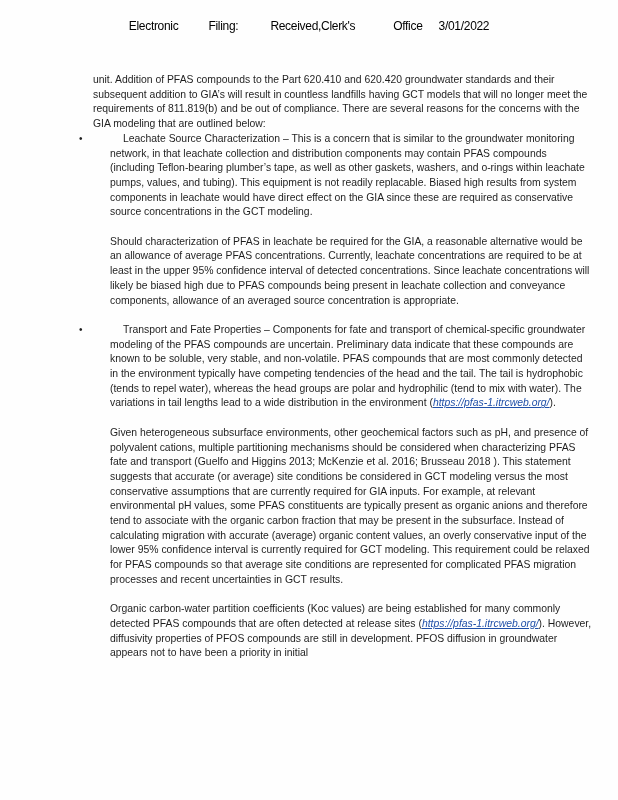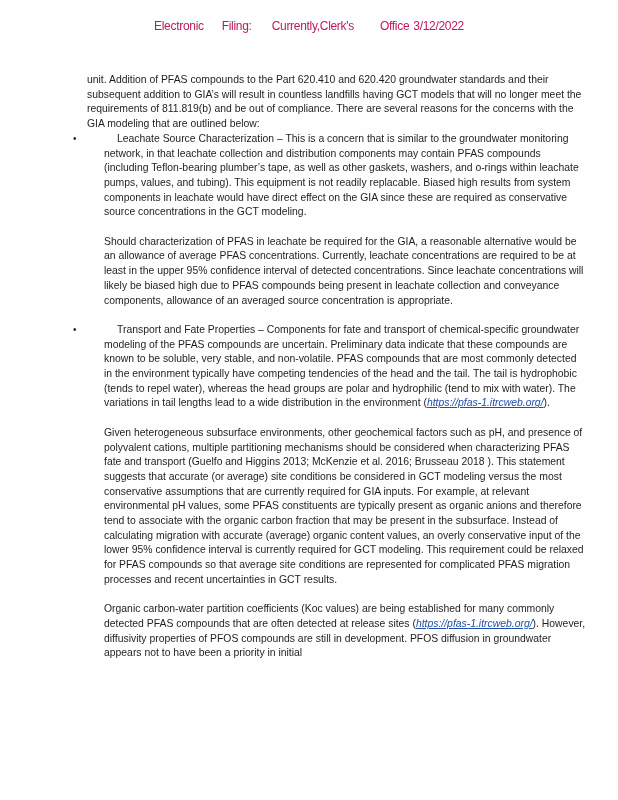--- a/index.html
+++ b/index.html
@@ -1,48 +1,48 @@
 <!DOCTYPE html>
 <html><head>
 <meta charset="utf-8">
 <style>
   html, body { margin: 0; padding: 0; background: #ffffff; }
   body { width: 618px; height: 800px; position: relative; overflow: hidden; }
   .page { position: absolute; left: 0; top: 0; width: 618px; height: 800px; background: #fefefe; }
   .header {
     position: absolute; top: 19px; left: 0; width: 618px;
-    font-family: "Liberation Sans", sans-serif; font-size: 12px; color: #be185d;
-    display: flex; justify-content: center; gap: 4px;
+    font-family: "Liberation Sans", sans-serif; font-size: 12px; color: #000000;
+    display: flex; justify-content: center; gap: 16px;
   }
   .header span { display: inline-block; letter-spacing: -0.3px; }
   .h1 { margin-right: 14px; }
   .h2 { margin-right: 16px; }
   .h3 { margin-right: 22px; }
   .h4 { margin-right: 0; }
   .body {
-    position: absolute; left: 87px; top: 73px; width: 500px;
+    position: absolute; left: 93px; top: 73px; width: 500px;
     font-family: "Liberation Sans", sans-serif; font-size: 10.4px; line-height: 14.7px; color: #1e1e1e;
   }
   p { margin: 0; }
   .bullet { position: relative; padding-left: 17px; }
   .bullet .dot { position: absolute; left: -14px; top: 0; font-size: 10px; }
   .indent { padding-left: 17px; }
   .gap { height: 14.7px; }
   a { color: #1f4fa8; text-decoration: underline; font-style: italic; }
 </style>
 </head>
 <body>
 
 <div class="page">
   <div class="header">
     <span class="h1">Electronic</span>
     <span class="h2">Filing:</span>
-    <span class="h3">Currently,Clerk's</span>
+    <span class="h3">Received,Clerk's</span>
     <span class="h4">Office</span>
-    <span>3/12/2022</span>
+    <span>3/01/2022</span>
   </div>
 
   <div class="body">
     <p>unit.  Addition of PFAS compounds to the Part 620.410 and 620.420 groundwater standards and their subsequent addition to GIA’s will result in countless landfills having GCT models that will no longer meet the requirements of 811.819(b) and be out of compliance.  There are several reasons for the concerns with the GIA modeling that are outlined below:</p>
 
     <div class="bullet">
       <span class="dot">•</span>
       <p style="text-indent:13px;">Leachate Source Characterization – This is a concern that is similar to the groundwater monitoring network, in that leachate collection and distribution components may contain PFAS compounds (including Teflon-bearing plumber’s tape, as well as other gaskets, washers, and o-rings within leachate pumps, values, and tubing).   This equipment is not readily replacable.  Biased high results from system components in leachate would have direct effect on the GIA since these are required as conservative source concentrations in the GCT modeling.</p>
     </div>
     <div class="gap"></div>

